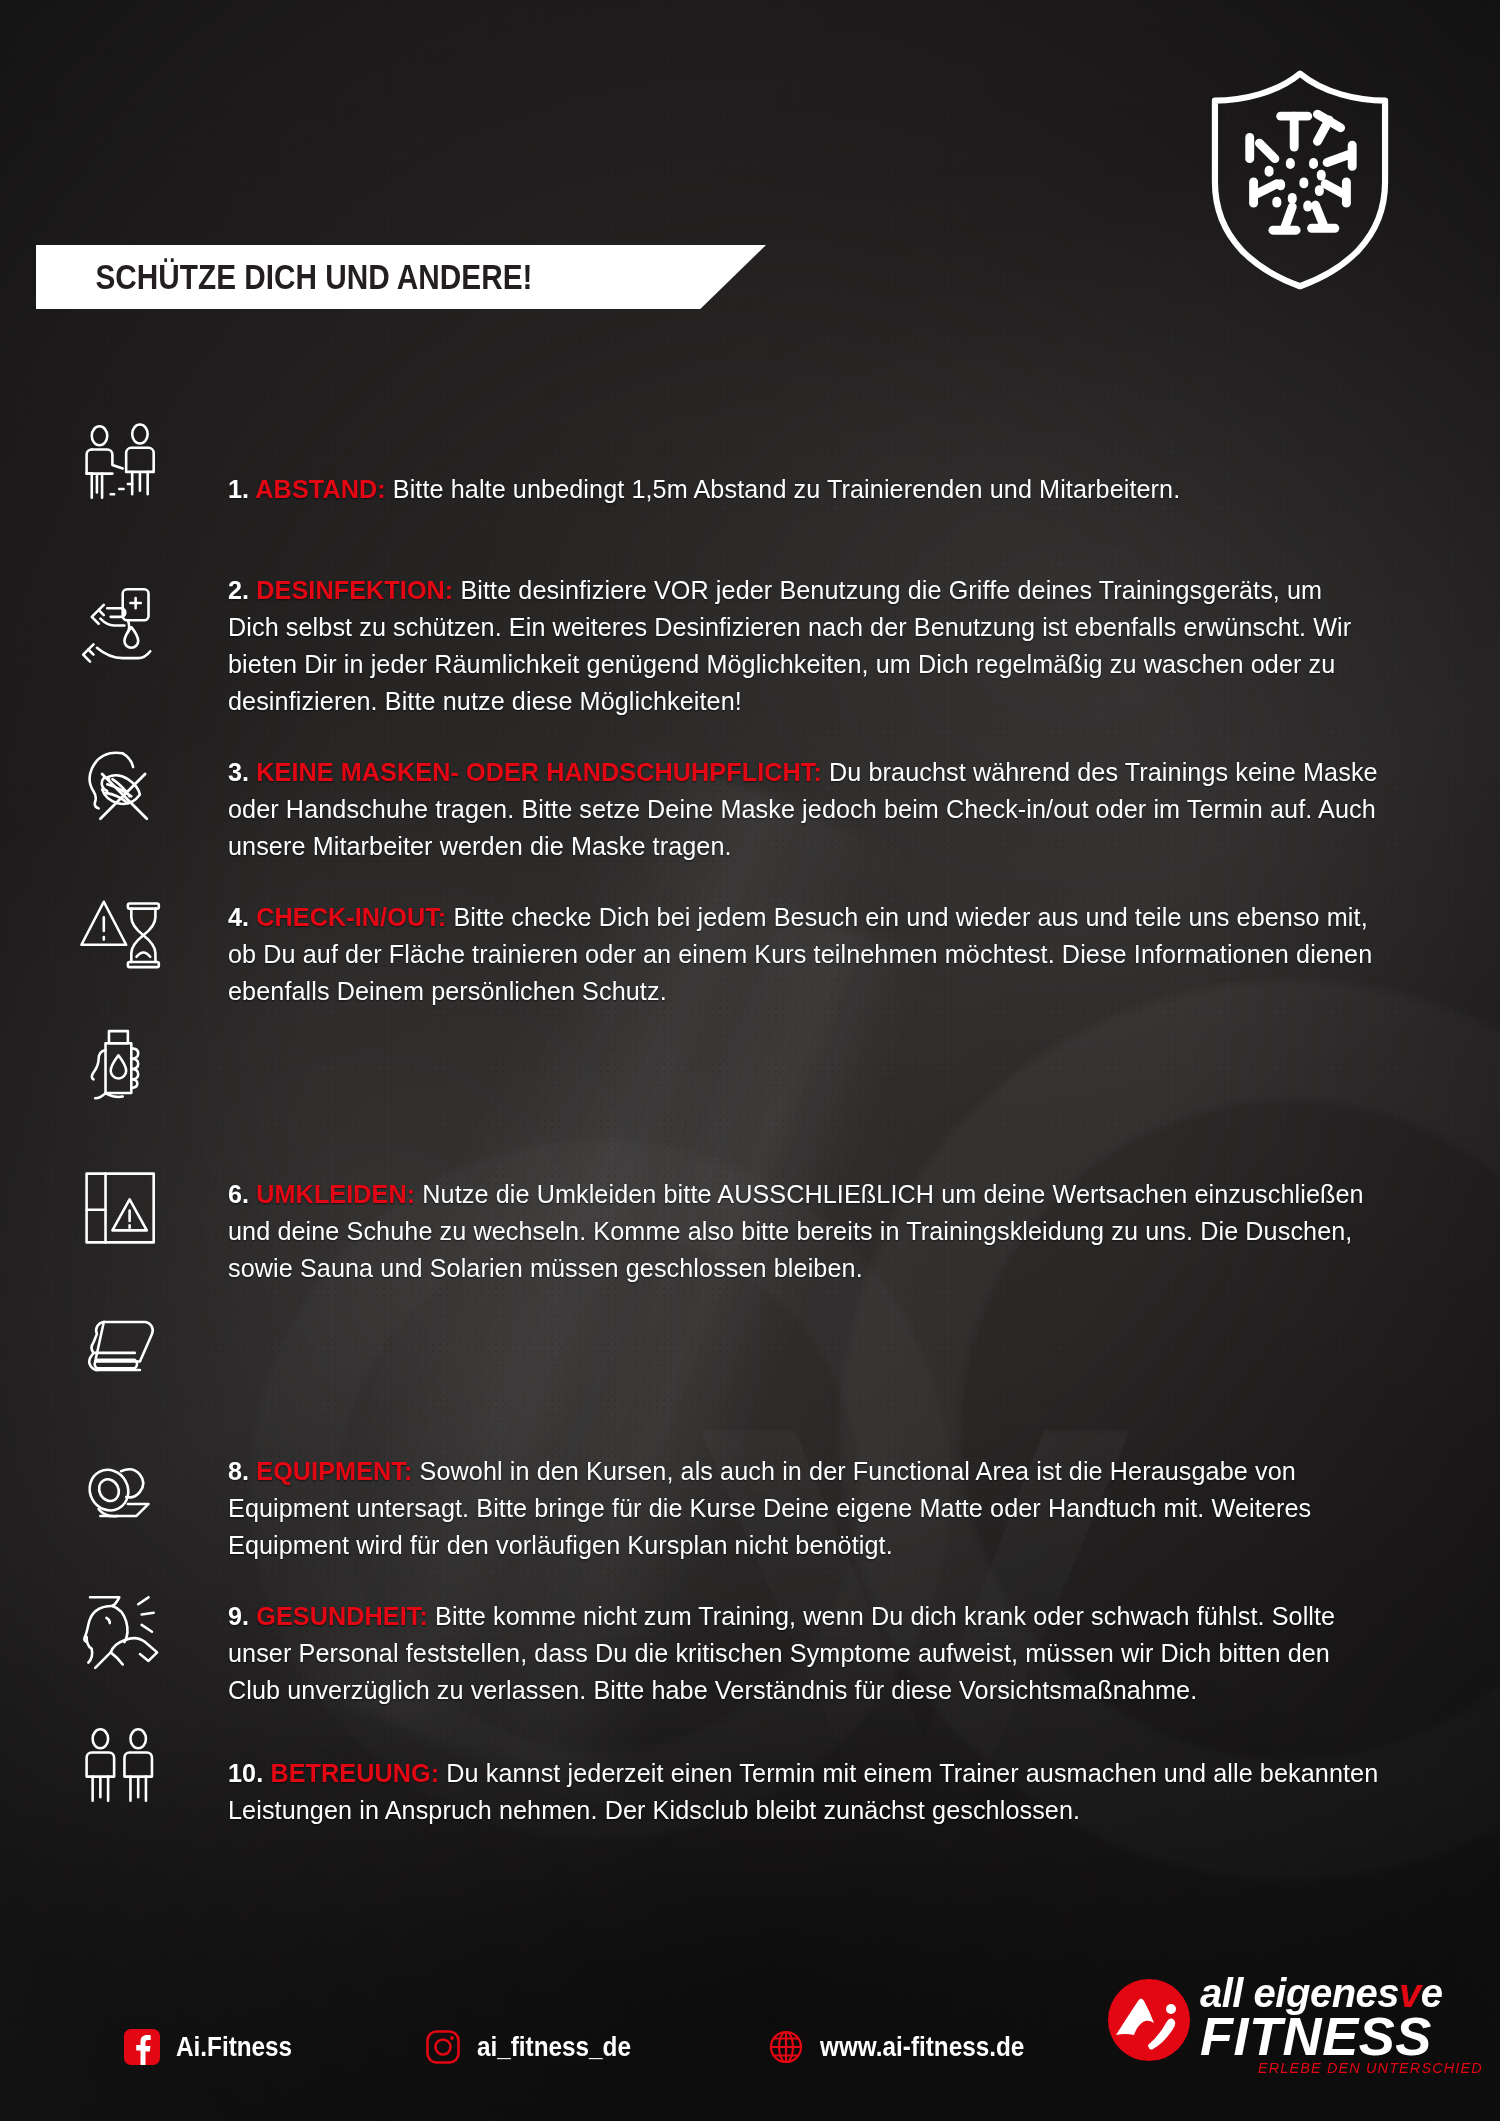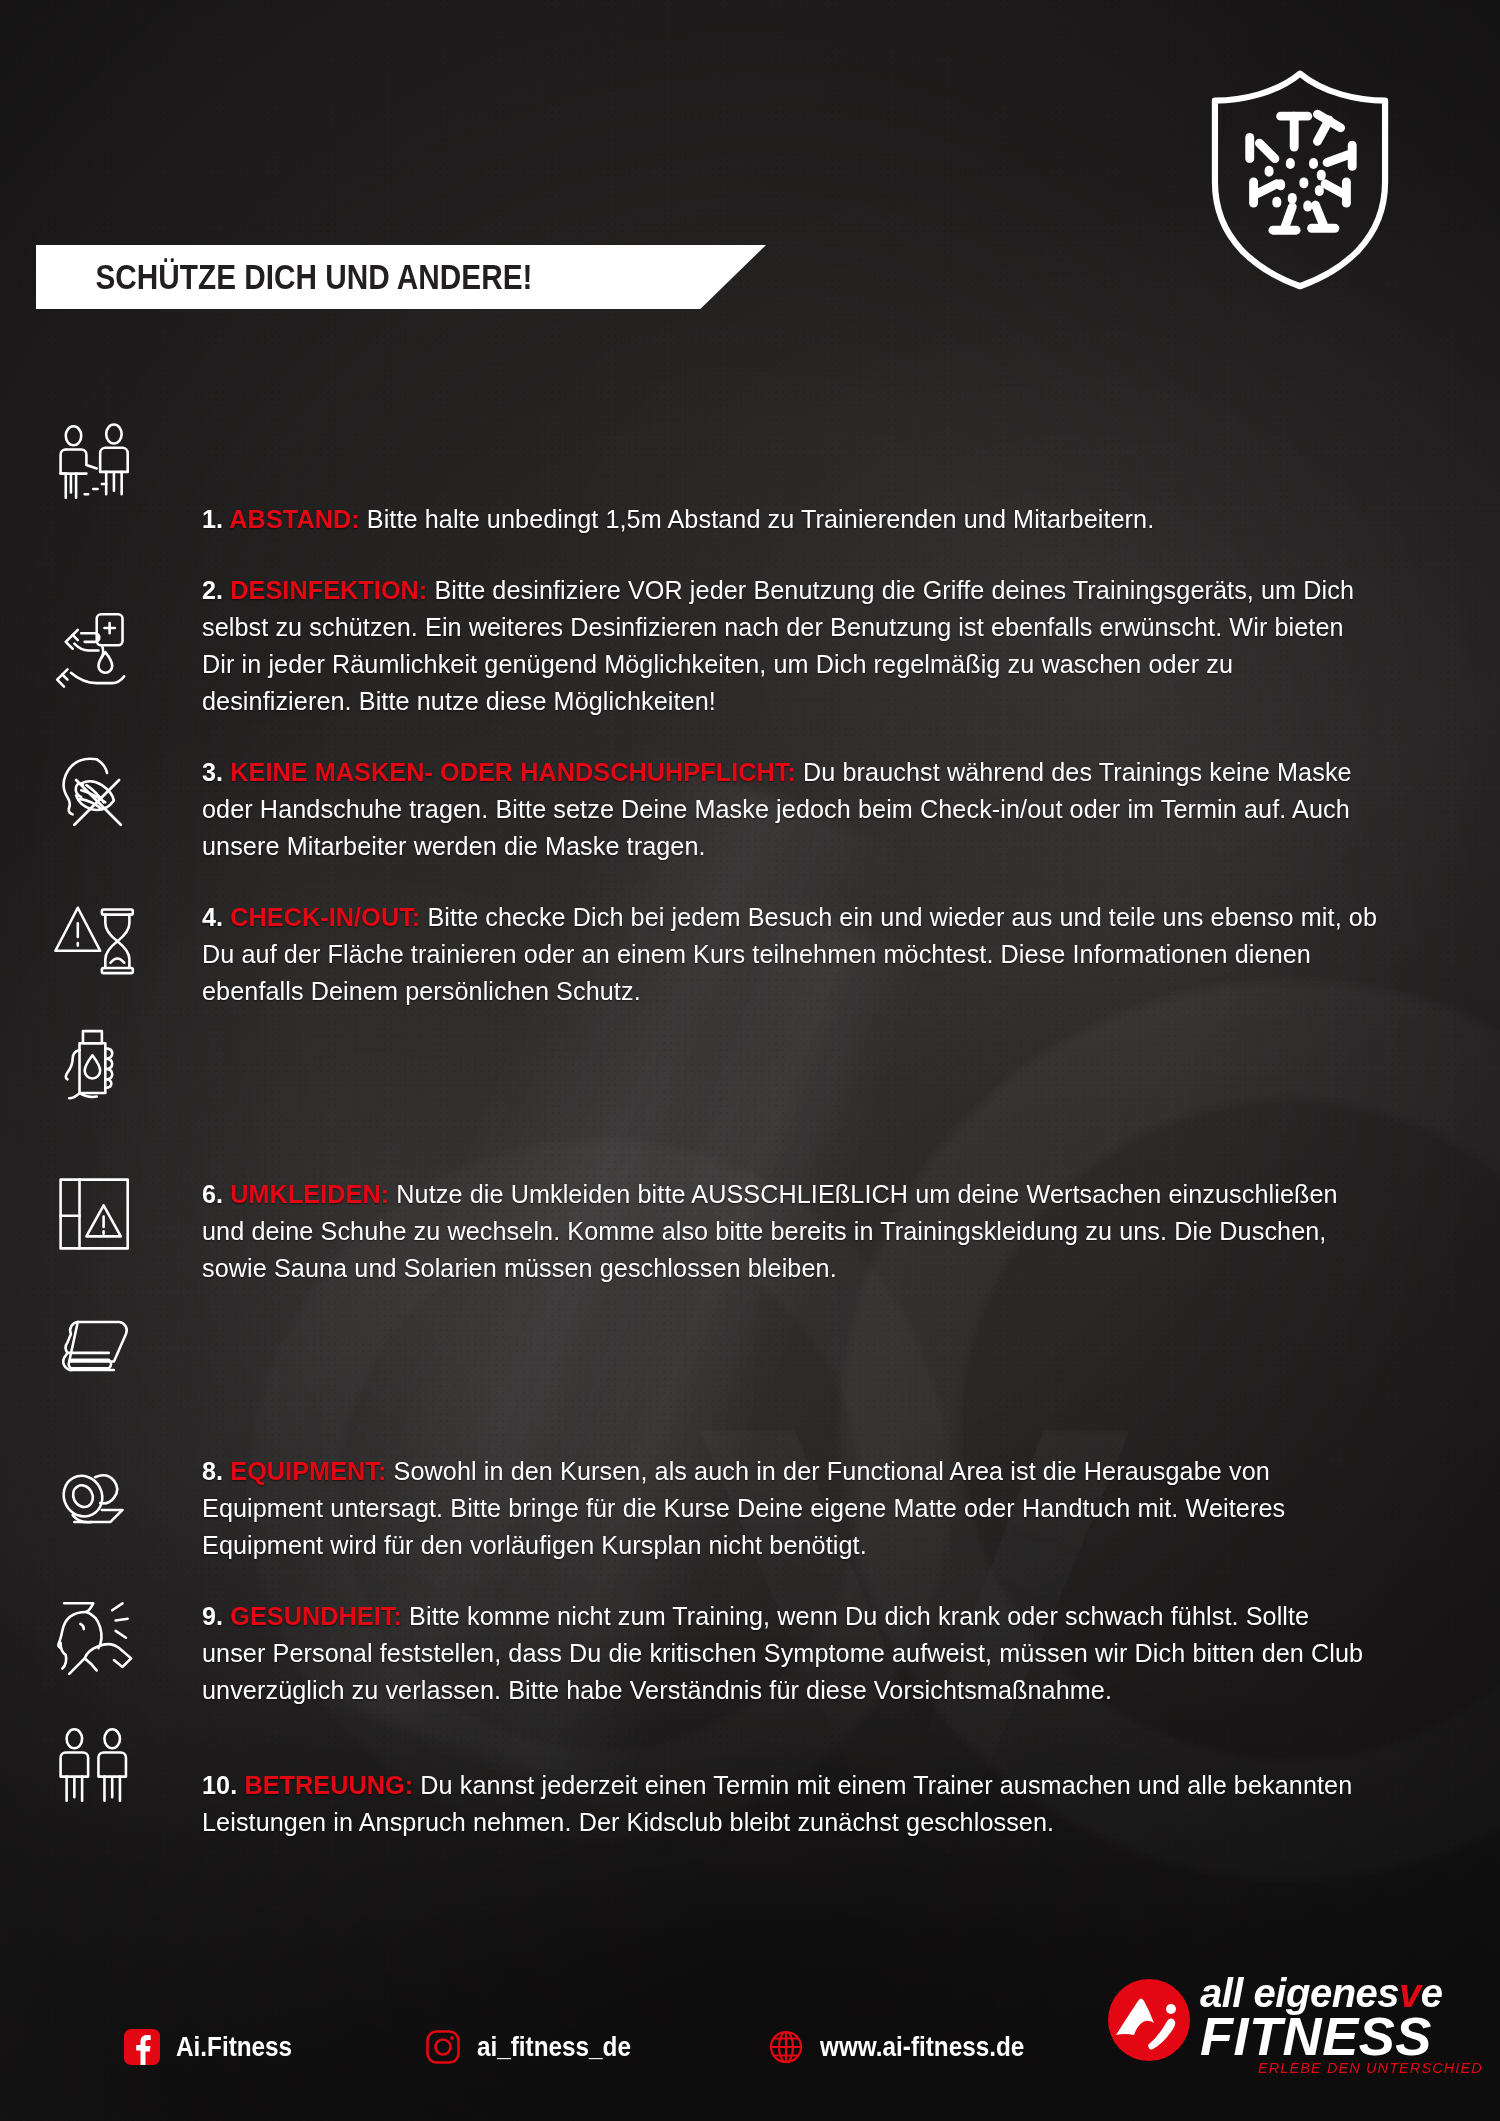--- a/index.html
+++ b/index.html
@@ -121,22 +121,22 @@
 
   
   #rules {
     position:absolute;
     left:0; top:420px;
     width:1500px;
   }
   .rule {
     position:relative;
     display:flex;
-    align-items:flex-end;
-    padding-left:52px;
+    align-items:center;
+    padding-left:78px;
     margin-bottom:14px;
   }
   .rule-icon {
     flex:0 0 150px;
     height:118px;
     display:flex;
     align-items:flex-start;
     justify-content:flex-start;
     padding-top:2px;
   }

